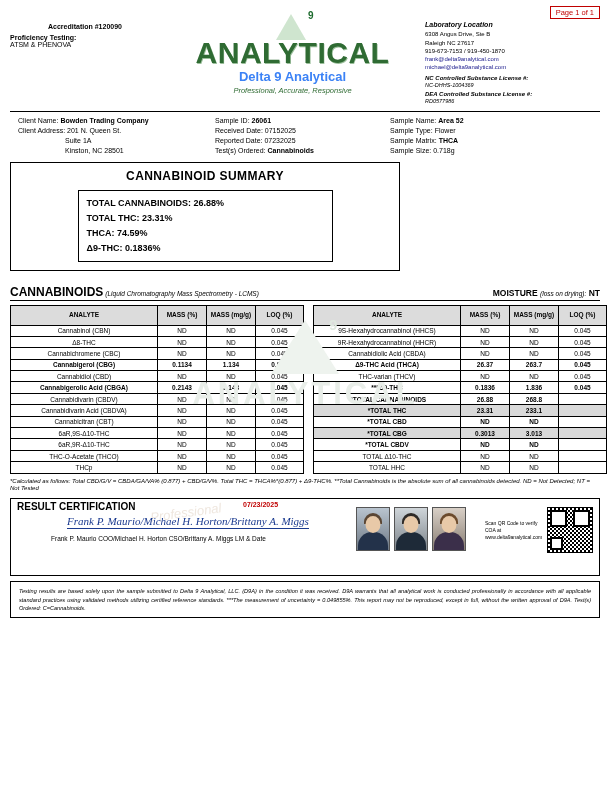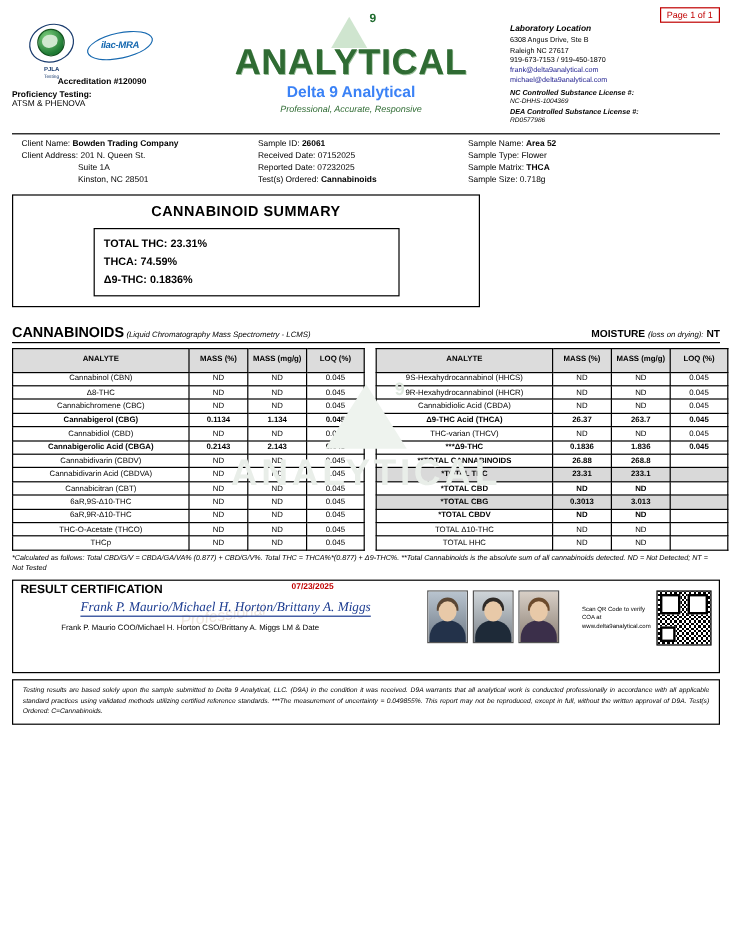--- a/index.html
+++ b/index.html
@@ -275,33 +275,20 @@
 </style>
 </head>
 <body>
 
 <div class="page">
 
   <div class="page-of">Page 1 of 1</div>
 
   <div class="header">
     <div class="hdr-left">
-      <div class="logos">
-        <div class="logo-pjla">
-          <div class="ring"></div>
-          <div class="globe"></div>
-          <div class="blob"></div>
-          <div class="pjla-txt">PJLA</div>
-          <div class="pjla-sub">Testing</div>
-        </div>
-        <div class="logo-ilac">
-          <div class="ell"></div>
-          <div class="ilac-txt">ilac-MRA</div>
-        </div>
-      </div>
       <div class="accred">Accreditation #120090</div>
       <div class="prof">Proficiency Testing:</div>
       <div class="prof-sub">ATSM &amp; PHENOVA</div>
     </div>
 
     <div class="hdr-mid">
       <div class="delta-mark">
         <div class="tri"></div>
         <div class="nine">9</div>
       </div>
@@ -355,20 +342,21 @@
         <b>THCA</b></div>
       <div><span>Sample Size:</span>
         <span>0.718g</span></div>
     </div>
   </div>
 
   <div class="summary-wrap">
     <div class="summary">
       <h2>CANNABINOID SUMMARY</h2>
       <div class="inner">
+        <div>TOTAL CANNABINOIDS:  26.88%</div>
         <div>TOTAL THC:  23.31%</div>
         <div>THCA:  74.59%</div>
         <div>Δ9-THC:  0.1836%</div>
       </div>
     </div>
   </div>
 
   <div class="watermark">
     <div class="wm-tri">
         <span class="wm-9">9</span>

